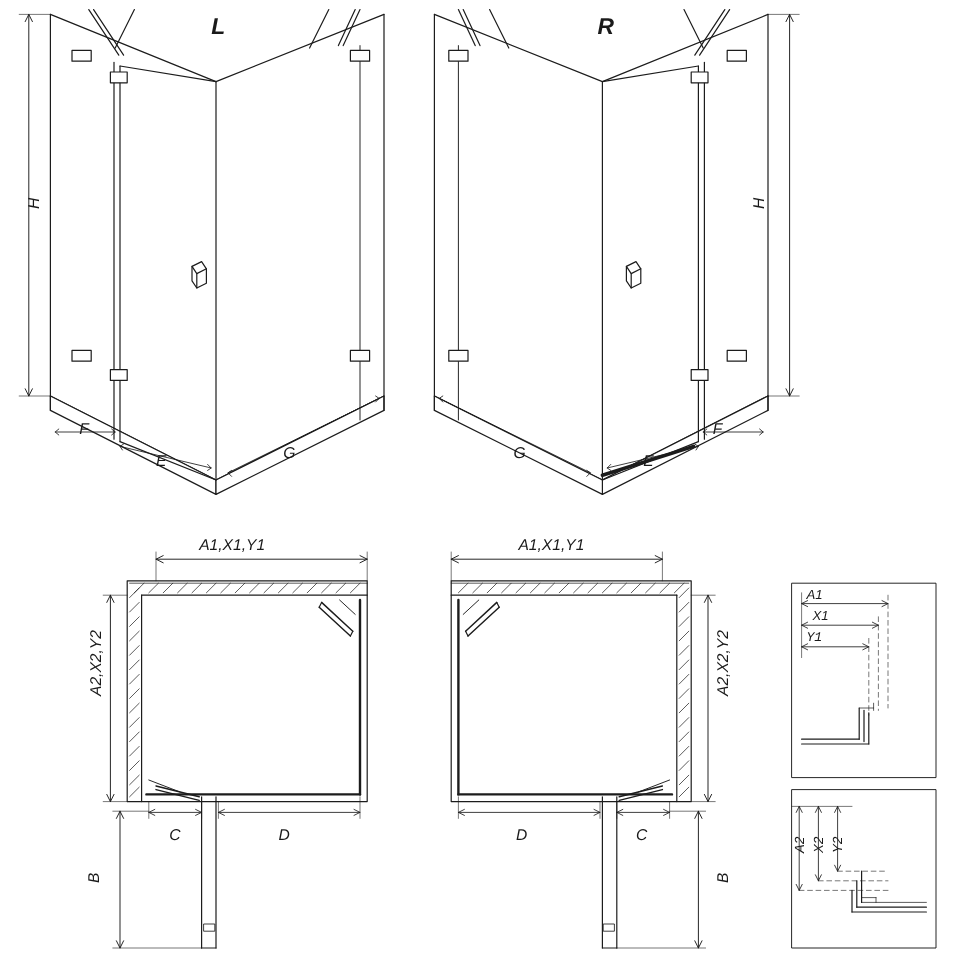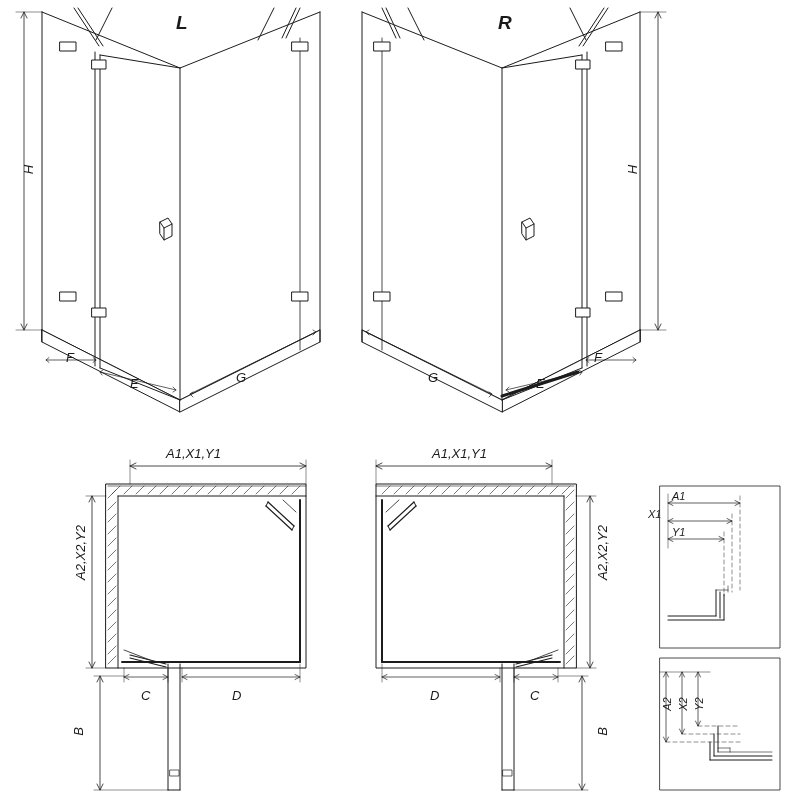--- a/index.html
+++ b/index.html
@@ -375,20 +375,20 @@
   <div class="lbl dim" style="left:141px;top:688px;">C</div>
   <div class="lbl dim" style="left:232px;top:688px;">D</div>
 
   <div class="lbl dim" style="left:430px;top:688px;">D</div>
   <div class="lbl dim" style="left:530px;top:688px;">C</div>
 
   <div class="lbl dimv" style="left:68px;top:724px;width:20px;text-align:center;">B</div>
   <div class="lbl dimv" style="left:592px;top:724px;width:20px;text-align:center;">B</div>
 
   <div class="lbl small" style="left:672px;top:490px;font-style:italic;">A1</div>
-  <div class="lbl small" style="left:648px;top:508px;">X1</div>
-  <div class="lbl small" style="left:672px;top:526px;">Y1</div>
+  <div class="lbl small" style="left:677px;top:508px;">X1</div>
+  <div class="lbl small" style="left:672px;top:526px;font-family:Liberation Mono, monospace;">Y1</div>
 
   <div class="lbl small" style="left:652px;top:698px;width:30px;text-align:center;transform:rotate(-90deg);transform-origin:center center;">A2</div>
   <div class="lbl small" style="left:668px;top:698px;width:30px;text-align:center;transform:rotate(-90deg);transform-origin:center center;">X2</div>
   <div class="lbl small" style="left:684px;top:698px;width:30px;text-align:center;transform:rotate(-90deg);transform-origin:center center;">Y2</div>
 
 </div>
 
 </body></html>

